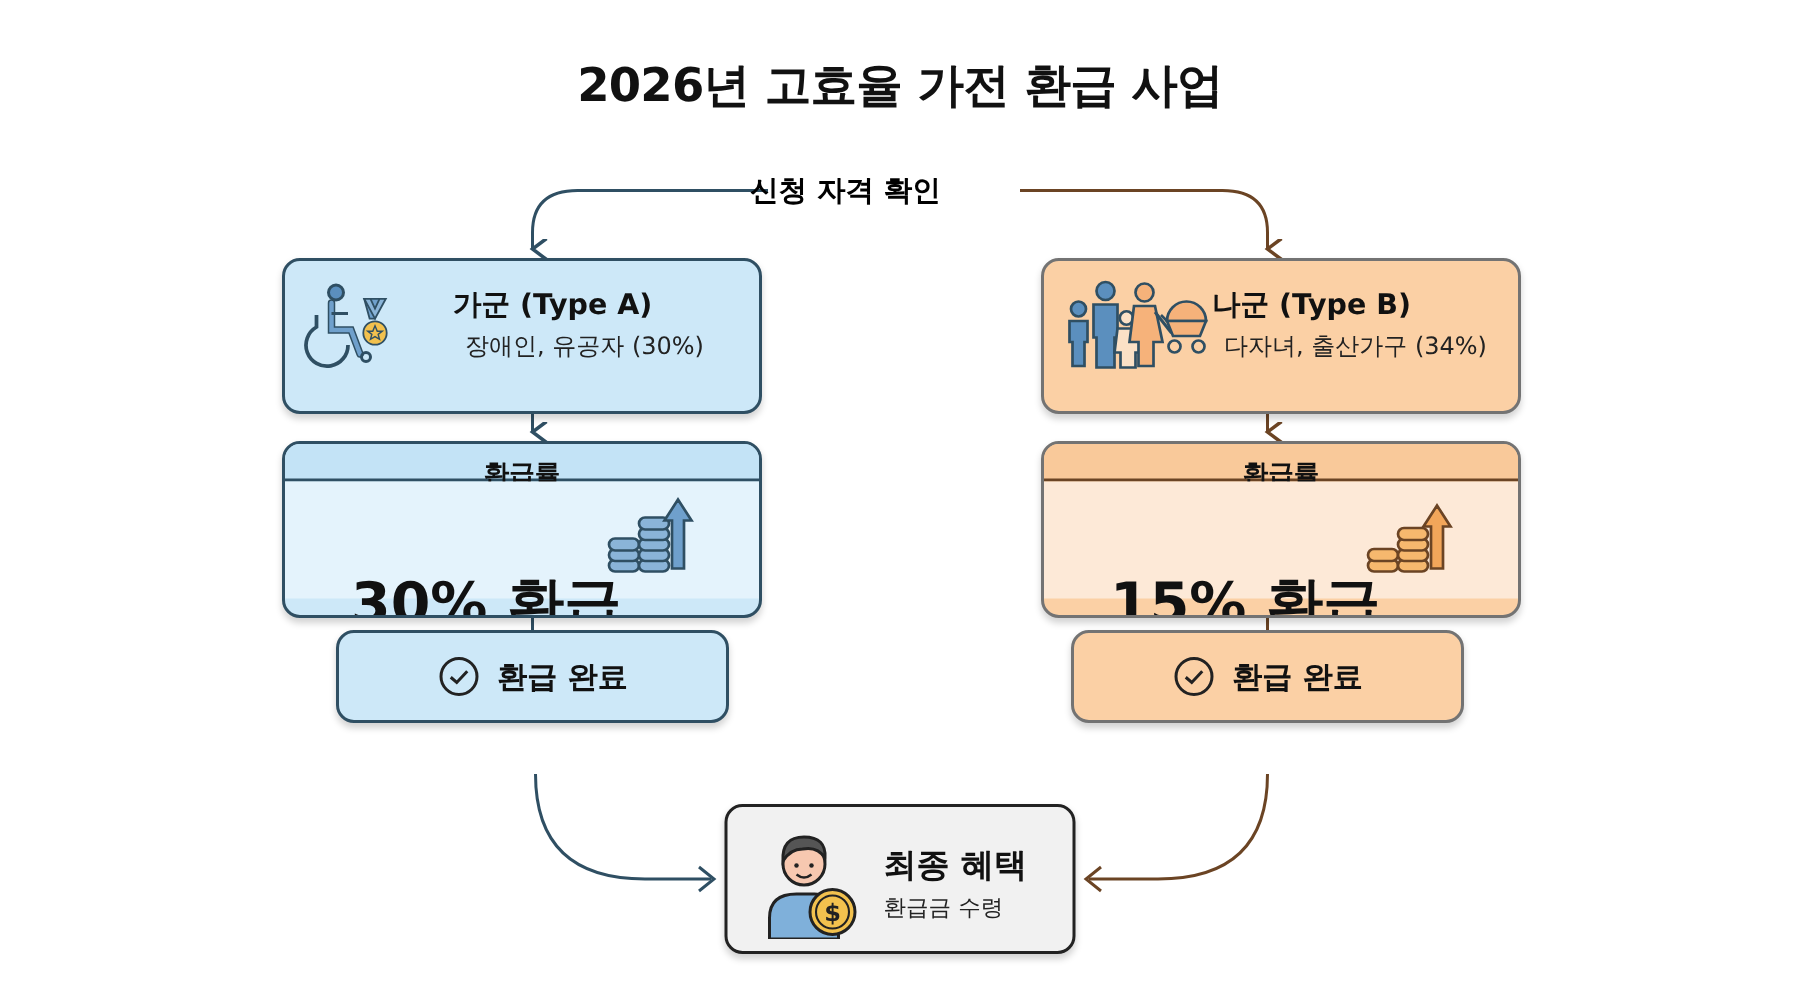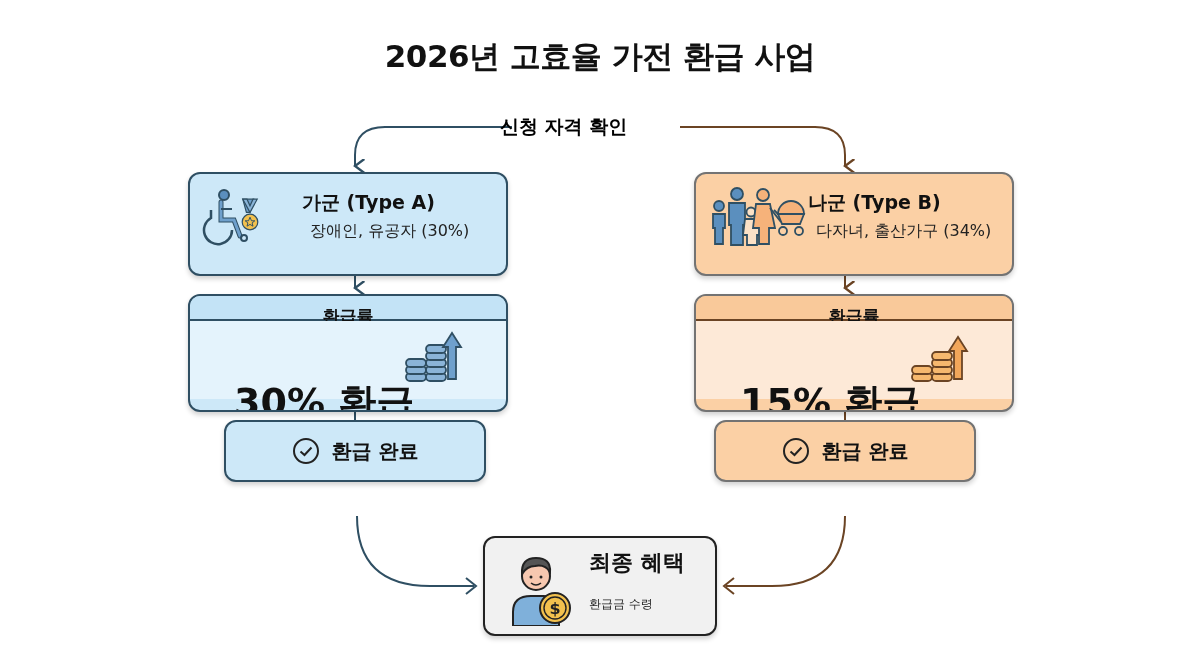--- a/index.html
+++ b/index.html
@@ -45,22 +45,22 @@
   .done-box .inner {
     position: absolute; left: 0; right: 0; top: 0; bottom: 0;
     display: flex; align-items: center; justify-content: center; gap: 12px;
     font-size: 20px; font-weight: bold;
   }
   .final-box {
     left: 483px; top: 536px; width: 234px; height: 100px;
     background: #f1f1f1; border: 2px solid #222;
   }
   .final-box .person { position: absolute; left: 24px; top: 12px; width: 64px; height: 76px; }
-  .final-box .f1 { position: absolute; left: 104px; top: 10px; font-size: 22px; font-weight: bold; }
-  .final-box .f2 { position: absolute; left: 104px; top: 58px; font-size: 12px; color: #222; }
+  .final-box .f1 { position: absolute; left: 104px; top: 24px; font-size: 22px; font-weight: bold; }
+  .final-box .f2 { position: absolute; left: 104px; top: 58px; font-size: 15px; color: #222; }
 </style>
 </head>
 <body>
 
 <div class="title">2026년 고효율 가전 환급 사업</div>
 
 <svg class="lines" width="1200" height="670">
   <defs>
     <marker id="arrB" viewBox="0 0 12 12" refX="6" refY="10" markerWidth="14" markerHeight="14" orient="auto-start-reverse" markerUnits="userSpaceOnUse">
       <path d="M0 2 L6 10 L12 2" fill="none" stroke="#2f4f63" stroke-width="2"></path>

